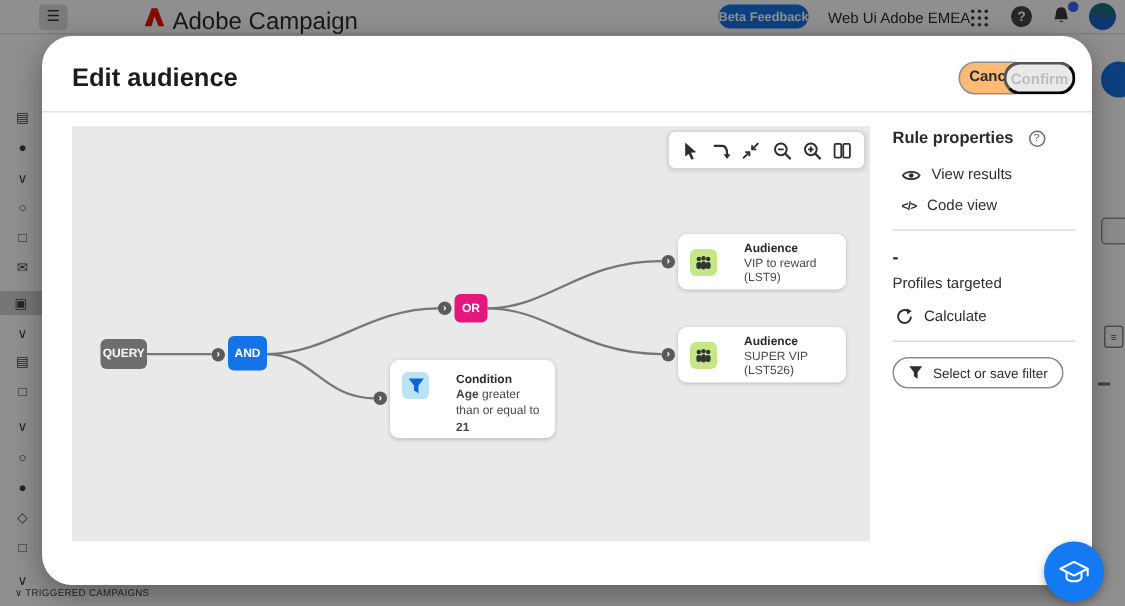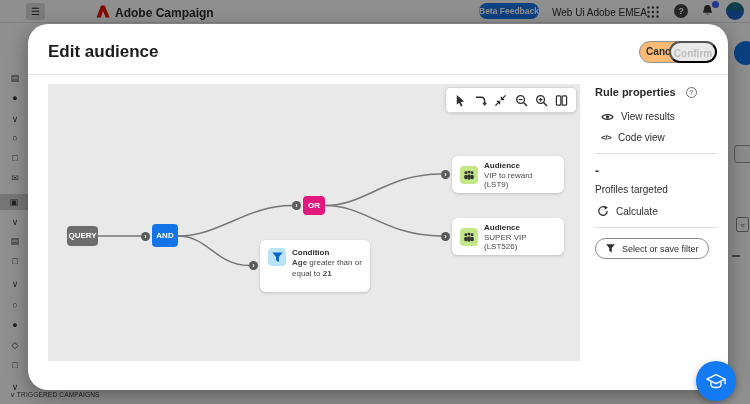--- a/index.html
+++ b/index.html
@@ -3,21 +3,21 @@
 <meta charset="utf-8">
 <style>
   * { margin:0; padding:0; box-sizing:border-box; }
   html,body { width:750px; height:404px; overflow:hidden; }
   body { font-family:"Liberation Sans", sans-serif; background:#fff; position:relative; }
 
   
   .topbar { position:absolute; left:0; top:0; width:750px; height:23px; background:#fff; border-bottom:1px solid #e2e2e2; z-index:1; }
   .hamburger { position:absolute; left:26px; top:3px; width:19px; height:17px; background:#dcdcdc; border-radius:3px; color:#333; font-size:10px; line-height:17px; text-align:center; }
   .adobe-logo { position:absolute; left:96px; top:5px; }
-  .product-name { position:absolute; left:115px; top:6px; font-size:12px; font-weight:bold; color:#2c2c2c; }
+  .product-name { position:absolute; left:115px; top:6px; font-size:16px; font-weight:normal; color:#2c2c2c; }
   .beta-pill { position:absolute; left:479px; top:3px; width:60px; height:16px; background:#1473e6; border-radius:8px; color:#fff; font-size:8.5px; font-weight:bold; text-align:center; line-height:16px; }
   .org-name { position:absolute; left:552px; top:7px; font-size:10px; color:#2c2c2c; }
   .grid-icon { position:absolute; left:646px; top:5px; }
   .help-circle { position:absolute; left:674px; top:4px; width:14px; height:14px; border-radius:50%; background:#464646; color:#fff; font-size:9px; font-weight:bold; text-align:center; line-height:14px; }
   .bell-wrap { position:absolute; left:700px; top:3px; width:18px; height:18px; }
   .bell-badge { position:absolute; right:-1px; top:-2px; width:7px; height:7px; background:#3b63fb; border-radius:50%; }
   .avatar { position:absolute; left:726px; top:2px; width:18px; height:18px; border-radius:50%; background:linear-gradient(180deg,#1b6f85 45%,#1c62c9 55%); }
 
   .side-rail { position:absolute; left:0; top:23px; width:28px; height:381px; background:#fff; z-index:1; }
   .sb-ic { position:absolute; left:8px; font-size:9px; color:#3f3f3f; width:14px; text-align:center; }
@@ -46,21 +46,21 @@
   .formula-bar { position:absolute; left:0; top:253px; width:532px; height:24px; background:#f4f4f4; font-size:8.5px; color:#333; line-height:24px; padding-left:8px; white-space:nowrap; }
 
   .tool-bar { position:absolute; left:397px; top:3px; width:132px; height:26px; background:#fff; border:1px solid #d6d6d6; border-radius:5px; box-shadow:0 1px 3px rgba(0,0,0,.12); display:flex; align-items:center; justify-content:space-around; padding:0 4px; }
   .tool-ic { width:15px; height:15px; display:flex; align-items:center; justify-content:center; }
 
   .gate { position:absolute; color:#fff; font-size:8px; font-weight:bold; text-align:center; border-radius:4px; }
   .gate-query { left:19px; top:142px; width:31px; height:20px; line-height:20px; background:#6d6d6d; }
   .gate-and { left:104px; top:140px; width:26px; height:23px; line-height:23px; background:#1473e6; }
   .gate-or { left:255px; top:112px; width:22px; height:19px; line-height:19px; background:#e2187d; }
 
-  .card { position:absolute; background:#fff; border-radius:6px; box-shadow:0 1px 3px rgba(0,0,0,.18); display:flex; align-items:center; padding:5px 8px; gap:6px; }
+  .card { position:absolute; background:#fff; border-radius:6px; box-shadow:0 1px 3px rgba(0,0,0,.18); display:flex; align-items:center; padding:5px 8px; gap:18px; }
   .card-aud1 { left:404px; top:72px; width:112px; height:37px; }
   .card-aud2 { left:404px; top:134px; width:112px; height:37px; }
   .card-cond { left:212px; top:156px; width:110px; height:52px; align-items:flex-start; padding-top:8px; }
   .card-icon { width:18px; height:18px; border-radius:4px; flex:0 0 auto; display:flex; align-items:center; justify-content:center; }
   .icon-green { background:#c4e788; }
   .icon-blue { background:#b9e4f8; }
   .card-title { font-size:8px; font-weight:bold; color:#2b2b2b; }
   .card-sub { font-size:8px; color:#494949; margin-top:1px; }
   .cond-text { font-size:8px; color:#494949; margin-top:1px; line-height:1.35; }
 

